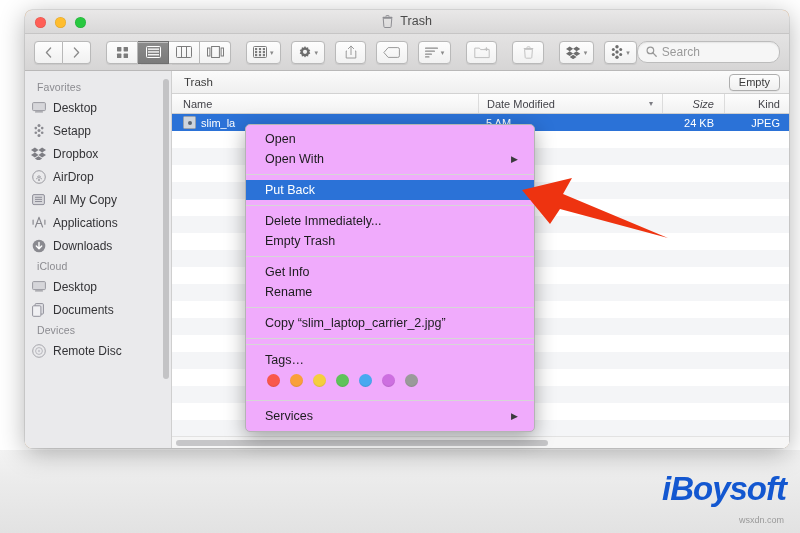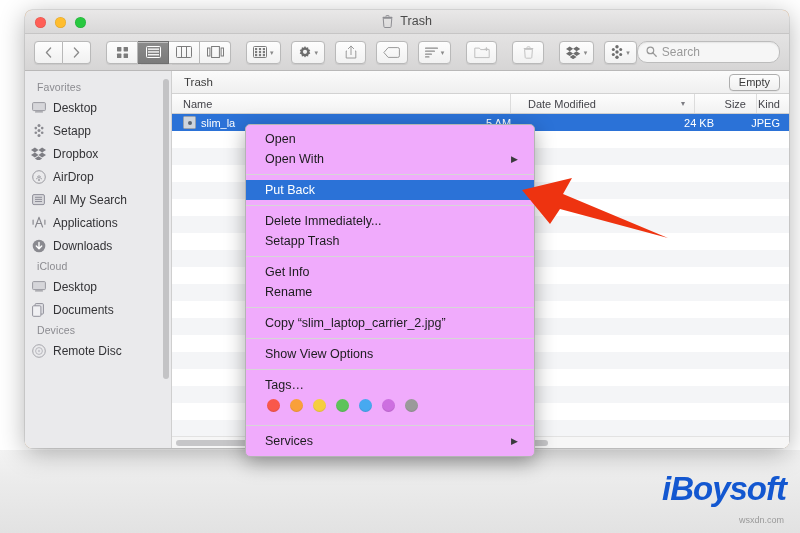--- a/index.html
+++ b/index.html
@@ -219,28 +219,28 @@
     position: relative;
   }
   .col {
     height: 100%;
     display: flex;
     align-items: center;
     box-sizing: border-box;
   }
   .col + .col { border-left: 1px solid #dcdcdc; }
   .col-name { width: 306px; padding-left: 11px; }
-  .col-date { width: 184px; padding-left: 17px; position: relative; margin-left: 32px; }
+  .col-date { width: 184px; padding-left: 8px; position: relative; }
   .col-date .sort-chev {
     position: absolute;
     right: 9px;
     font-size: 8px;
     color: #7c7c82;
   }
-  .col-size { width: 62px; justify-content: flex-end; padding-right: 10px; }
+  .col-size { width: 62px; justify-content: flex-end; padding-right: 10px; font-style: italic; }
   .col-kind { flex: 1; justify-content: flex-end; padding-right: 9px; }
 
   #rows { position: relative; }
   .frow {
     height: 17px;
     display: flex;
     align-items: center;
     font-size: 11px;
     color: #25252a;
   }
@@ -612,21 +612,21 @@
         <span class="sb-icon">
           <svg width="13" height="13" viewBox="0 0 13 13">
               <rect x="0.6" y="1.6" width="11.8" height="10" rx="1.4" fill="#d8d8dc" stroke="#90909a" stroke-width="1"></rect>
               <g stroke="#90909a" stroke-width="1">
                 <line x1="3" y1="4.3" x2="10" y2="4.3"></line>
                 <line x1="3" y1="6.4" x2="10" y2="6.4"></line>
                 <line x1="3" y1="8.5" x2="10" y2="8.5"></line>
               </g>
             </svg>
         </span>
-        <span>All My Search</span>
+        <span>All My Copy</span>
       </div>
 
       <div class="sb-item">
         <span class="sb-icon">
           <svg width="14" height="13" viewBox="0 0 14 13">
               <path d="M7 1.4 10.6 11M7 1.4 3.4 11" fill="none" stroke="#8a8a90" stroke-width="1.2" stroke-linecap="round"></path>
               <path d="M4.6 7.5h4.8" fill="none" stroke="#8a8a90" stroke-width="1.2" stroke-linecap="round"></path>
               <path d="M1.1 4.2v4M12.9 4.2v4" stroke="#8a8a90" stroke-width="1.2" stroke-linecap="round"></path>
             </svg>
         </span>
@@ -753,43 +753,40 @@
   <div class="mi highlight">
     <span>Put Back</span>
   </div>
 
   <div class="mi-sep"></div>
 
   <div class="mi">
     <span>Delete Immediately...</span>
   </div>
   <div class="mi">
-    <span>Setapp Trash</span>
+    <span>Empty Trash</span>
   </div>
 
   <div class="mi-sep"></div>
 
   <div class="mi">
     <span>Get Info</span>
   </div>
   <div class="mi">
     <span>Rename</span>
   </div>
 
   <div class="mi-sep"></div>
 
   <div class="mi">
     <span>Copy “slim_laptop_carrier_2.jpg”</span>
   </div>
 
   <div class="mi-sep"></div>
 
-  <div class="mi">
-    <span>Show View Options</span>
-  </div>
 
   <div class="mi-sep"></div>
 
   <div class="mi">
     <span>Tags…</span>
   </div>
   <div id="tag-dots">
     <span class="tag-dot" style="background:#f9584b"></span>
     <span class="tag-dot" style="background:#f9a03a"></span>
     <span class="tag-dot" style="background:#f5ce3e"></span>

